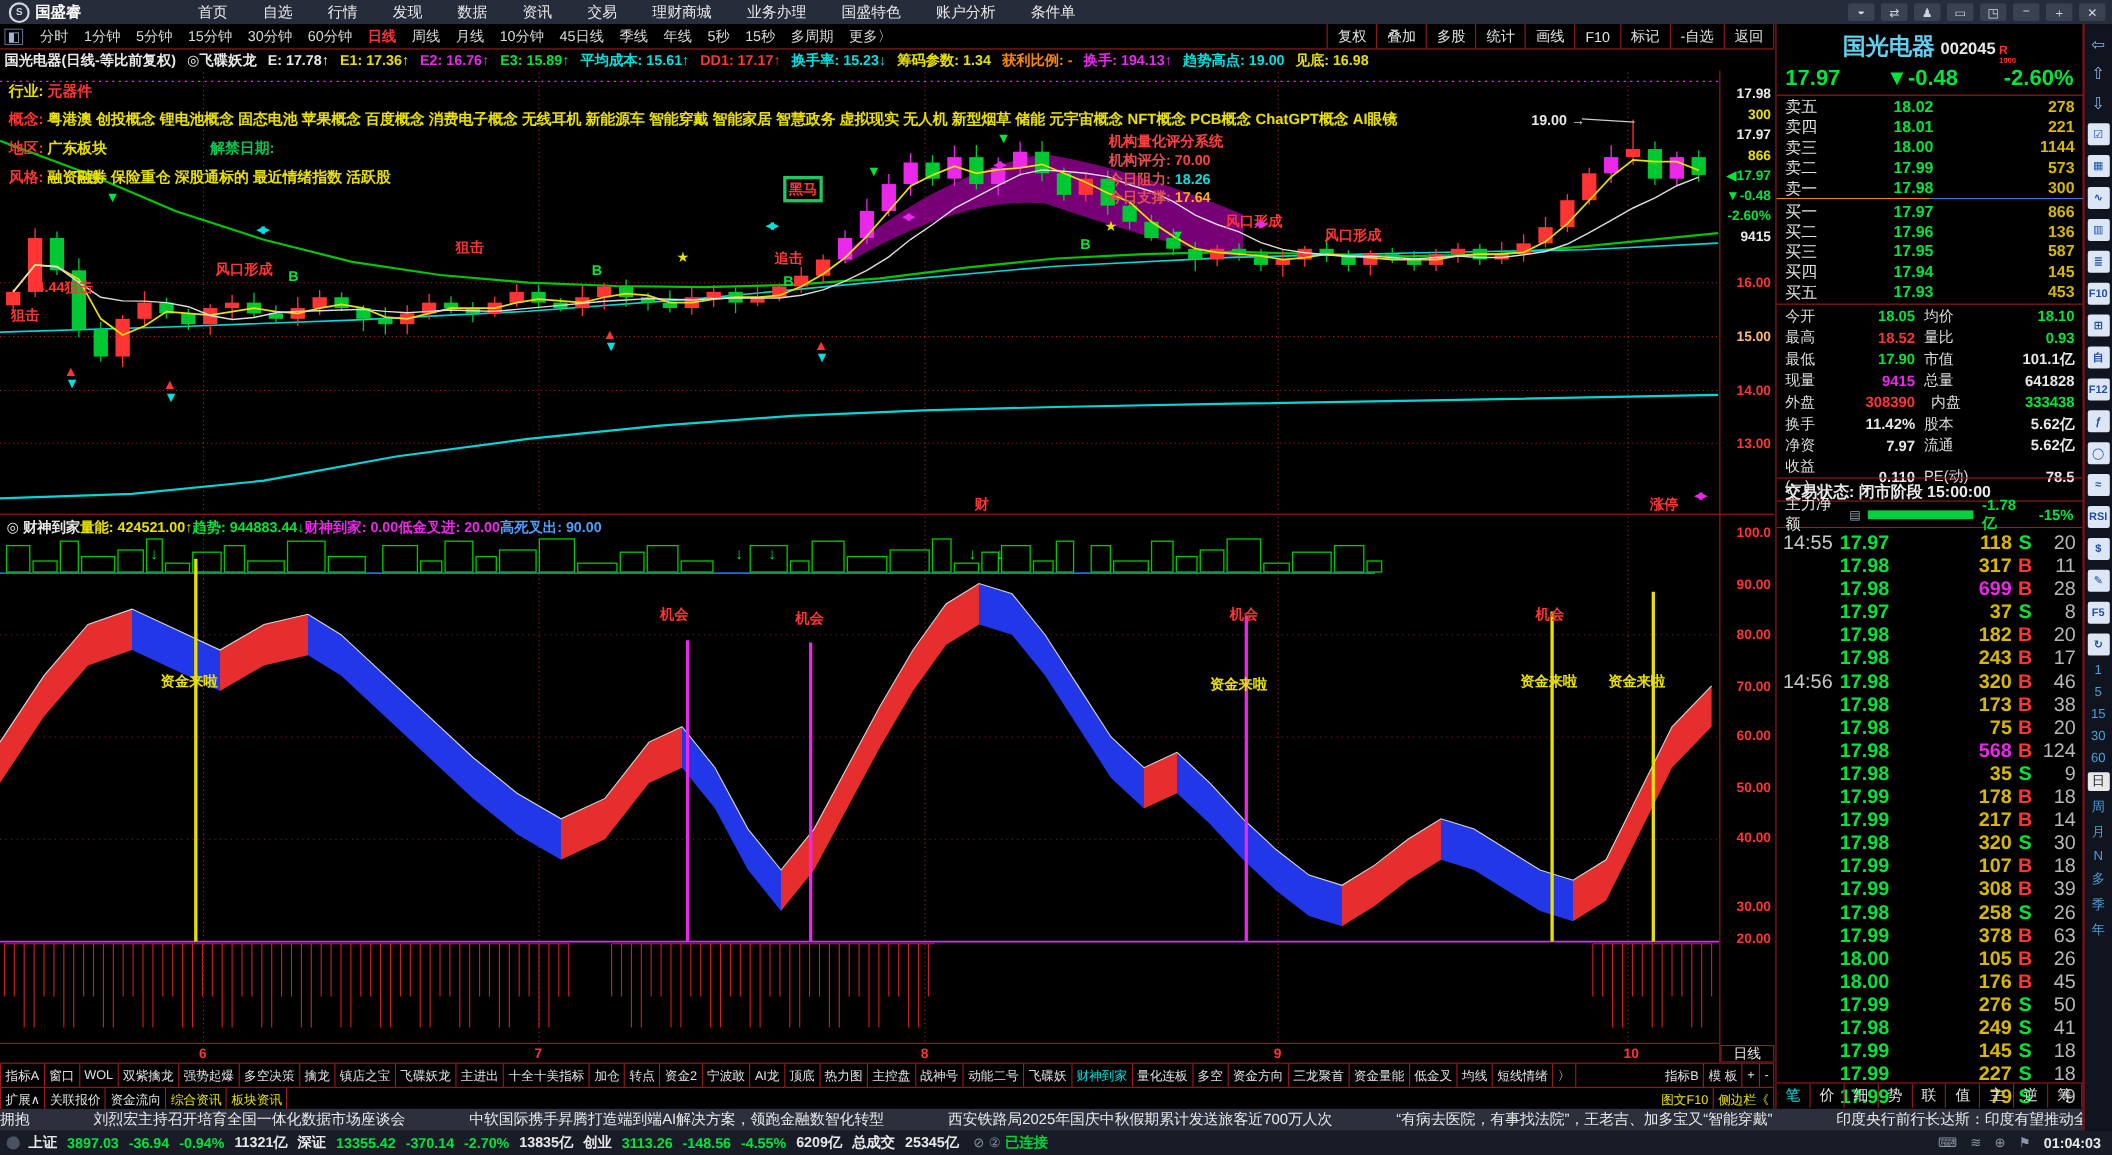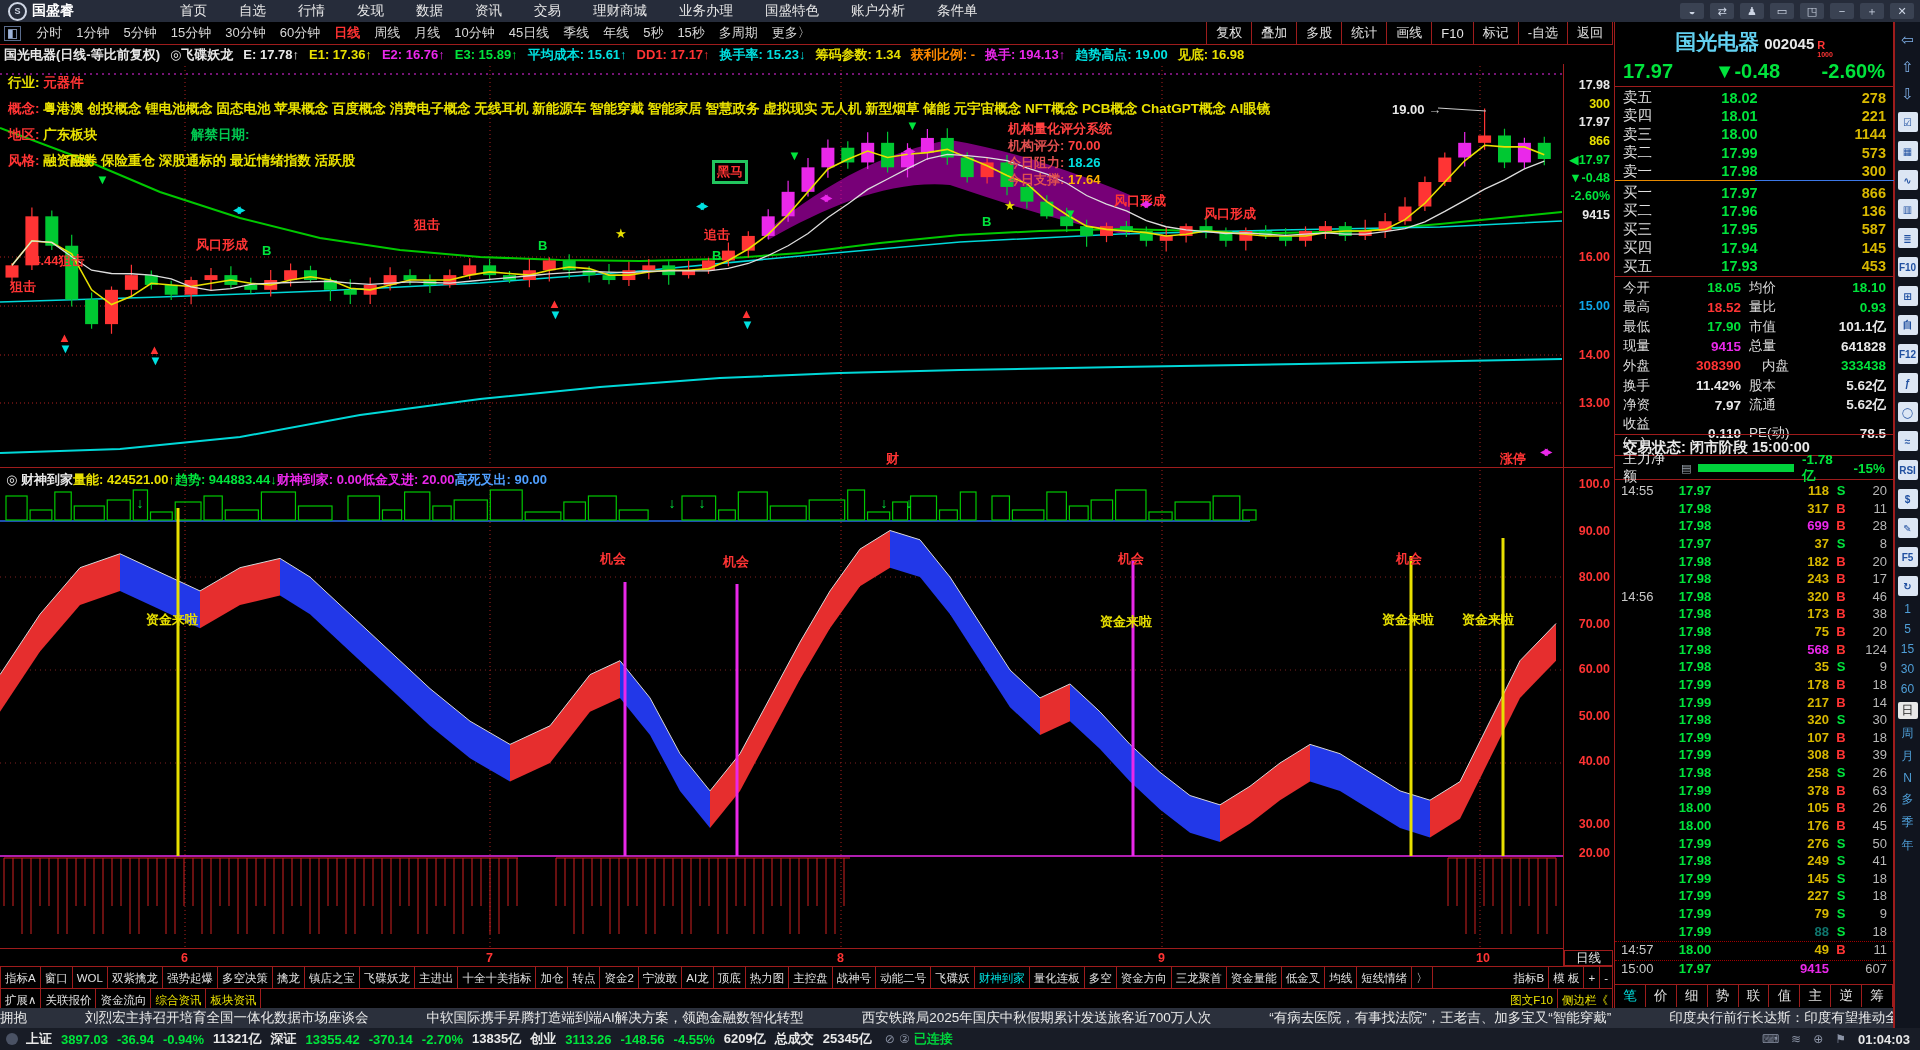--- a/index.html
+++ b/index.html
@@ -70,21 +70,21 @@
   .inforow .v2{text-align:right;}
   #q-status{position:absolute;left:0;top:412px;width:100%;padding:3px 8px;box-sizing:border-box;
             font-size:14.5px;color:#e8e8e8;font-weight:bold;border-top:1px solid #9e1c1c;border-bottom:1px solid #9e1c1c;height:22px;}
   #q-main{position:absolute;left:0;top:435px;width:100%;height:23px;display:flex;align-items:center;
           padding:0 8px;box-sizing:border-box;border-bottom:1px solid #9e1c1c;}
   #q-main .lbl{font-size:14px;color:#e8e8e8;}
   #q-main .ic{color:#9aa3ad;font-size:11px;margin-left:3px;}
   #q-main .bar{width:98px;height:8px;background:#00d23c;margin-left:6px;}
   #q-main .v{color:#00e43c;font-weight:bold;font-size:13.5px;margin-left:8px;}
   #q-ticks{position:absolute;left:0;top:459px;width:100%;height:497px;display:flex;flex-direction:column;justify-content:space-between;padding:2px 0;box-sizing:border-box;}
-  .tick{display:grid;grid-template-columns:44px 60px 1fr 24px 34px;padding:0 6px;font-size:13px;font-weight:bold;align-items:center;}
+  .tick{display:grid;grid-template-columns:44px 60px 1fr 24px 34px;padding:0 6px;font-size:18px;font-weight:bold;align-items:center;}
   .tick .t{color:#c8c8c8;font-weight:normal;}
   .tick .p{text-align:center;color:#00e43c;}
   .tick .v{text-align:right;}
   .tick .bs{text-align:center;}
   .tick .n{text-align:right;color:#b8b8b8;font-weight:normal;}
   .tick.dotted{border-top:1px dotted #a00000;}
   #q-tabs{position:absolute;left:0;top:962px;width:100%;height:22px;display:flex;border-top:1px solid #9e1c1c;}
   .q-tab{flex:1;border-right:1px solid #9e1c1c;display:flex;align-items:center;justify-content:center;
          font-size:13.5px;color:#e0e0e0;}
   .q-tab.sel{color:#00e0e0;}
@@ -662,21 +662,21 @@
   <div id="axis-main" class="abs">
       <div class="axlab" style="color: rgb(232, 232, 232); top: 14px;">17.98</div>
       <div class="axlab" style="color: rgb(232, 224, 0); top: 32.5px;">300</div>
       <div class="axlab" style="color: rgb(232, 232, 232); top: 51px;">17.97</div>
       <div class="axlab" style="color: rgb(232, 224, 0); top: 69.5px;">866</div>
       <div class="axlab" style="color: rgb(0, 228, 60); top: 88px;">◀17.97</div>
       <div class="axlab" style="color: rgb(0, 228, 60); top: 106.5px;">▼-0.48</div>
       <div class="axlab" style="color: rgb(0, 228, 60); top: 125px;">-2.60%</div>
       <div class="axlab" style="color: rgb(232, 232, 232); top: 143.5px;">9415</div>
       <div class="axlab" style="color: rgb(255, 52, 52); top: 186px;">16.00</div>
-      <div class="axlab" style="color: #0ea5e9; top: 235px;">15.00</div>
+      <div class="axlab" style="color: #fdba74; top: 235px;">15.00</div>
       <div class="axlab" style="color: rgb(255, 52, 52); top: 284px;">14.00</div>
       <div class="axlab" style="color: rgb(255, 52, 52); top: 332px;">13.00</div>
     </div>
   <div id="axis-sub" class="abs">
       <div class="axlab" style="color: rgb(255, 52, 52); top: 8px;">100.0</div>
       <div class="axlab" style="color: rgb(255, 52, 52); top: 55px;">90.00</div>
       <div class="axlab" style="color: rgb(255, 52, 52); top: 101px;">80.00</div>
       <div class="axlab" style="color: rgb(255, 52, 52); top: 148px;">70.00</div>
       <div class="axlab" style="color: rgb(255, 52, 52); top: 193px;">60.00</div>
       <div class="axlab" style="color: rgb(255, 52, 52); top: 240px;">50.00</div>
@@ -843,21 +843,21 @@
         </div>
         <div class="inforow" style="height: 19.5px;">
           <span class="lbl">现量</span>
           <span class="v1" style="color:#ea28ea;">9415</span>
           <span class="lbl" style="text-align:left;padding-left:8px;">总量</span>
           <span class="v2" style="color:#e8e8e8;">641828</span>
         </div>
         <div class="inforow" style="height: 19.5px;">
           <span class="lbl">外盘</span>
           <span class="v1" style="color:#ff3434;">308390</span>
-          <span class="lbl" style="text-align:right;padding-left:8px;">内盘</span>
+          <span class="lbl" style="text-align:center;padding-left:8px;">内盘</span>
           <span class="v2" style="color:#00e43c;">333438</span>
         </div>
       </div>
     <div id="q-info2" class="abs" style="left:0;top:354px;width:279px;">
         <div class="inforow" style="height: 19.5px;">
           <span class="lbl">换手</span>
           <span class="v1" style="color:#e8e8e8;">11.42%</span>
           <span class="lbl" style="text-align:left;padding-left:8px;">股本</span>
           <span class="v2" style="color:#e8e8e8;">5.62亿</span>
         </div>

